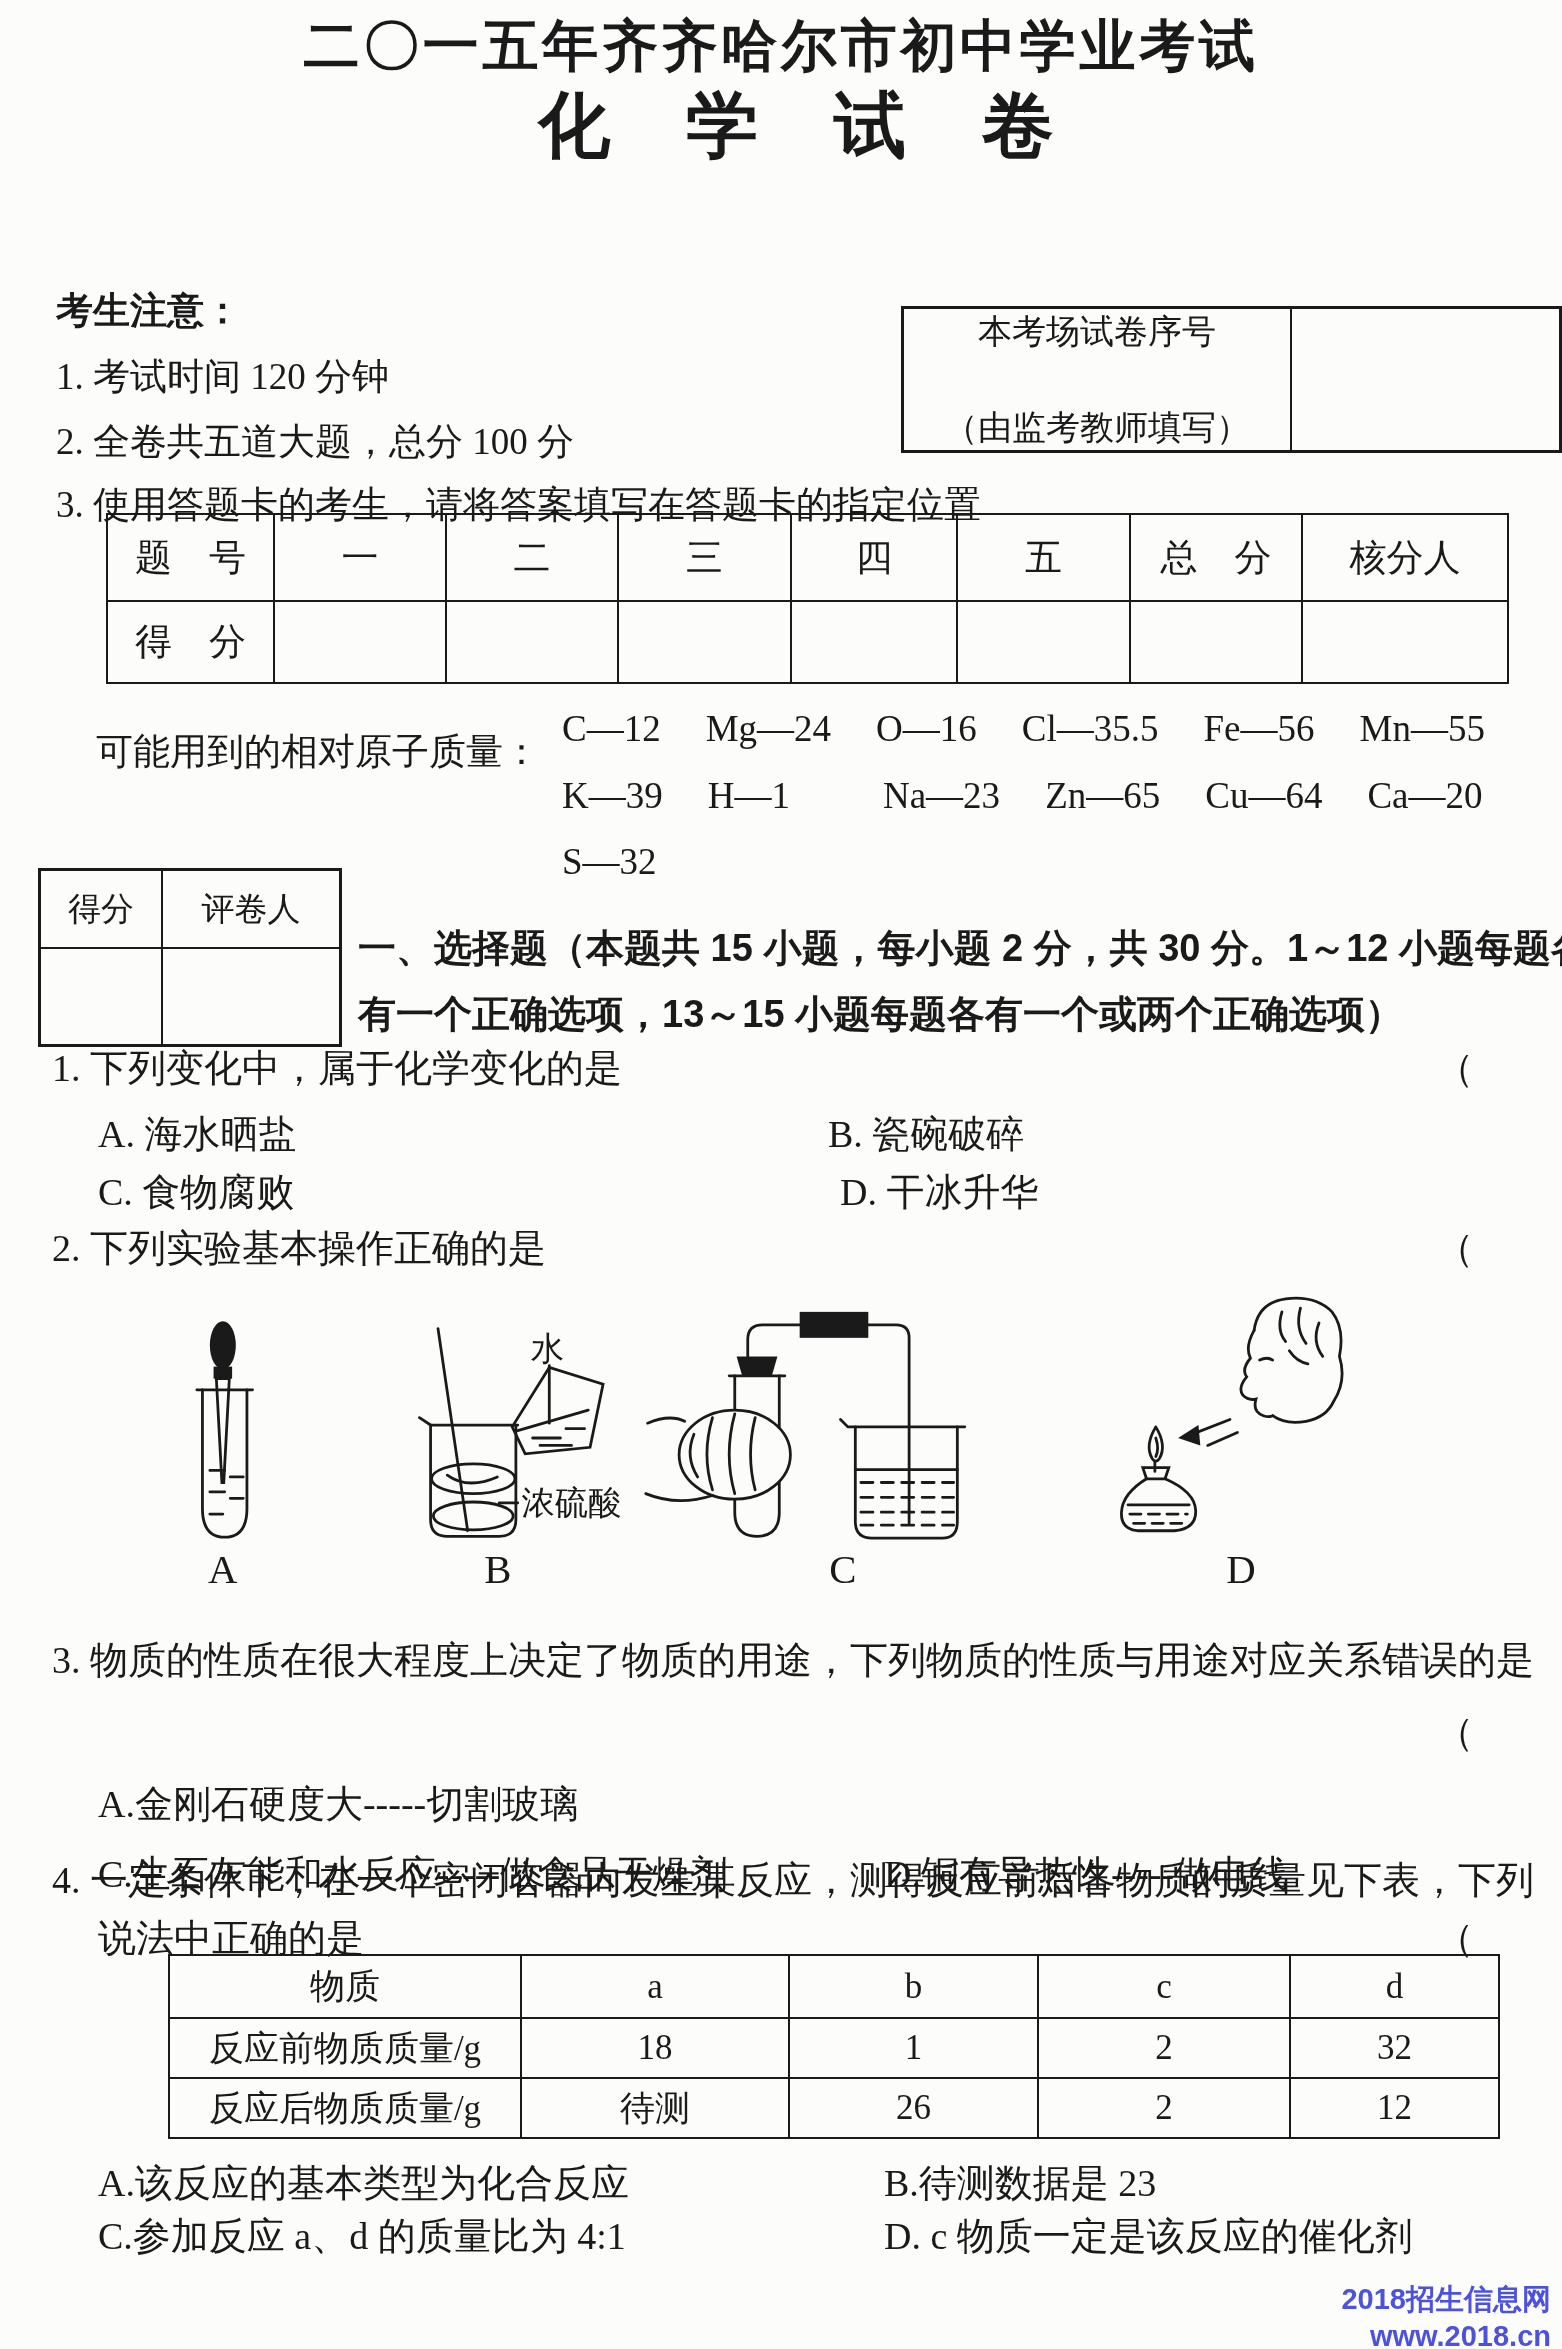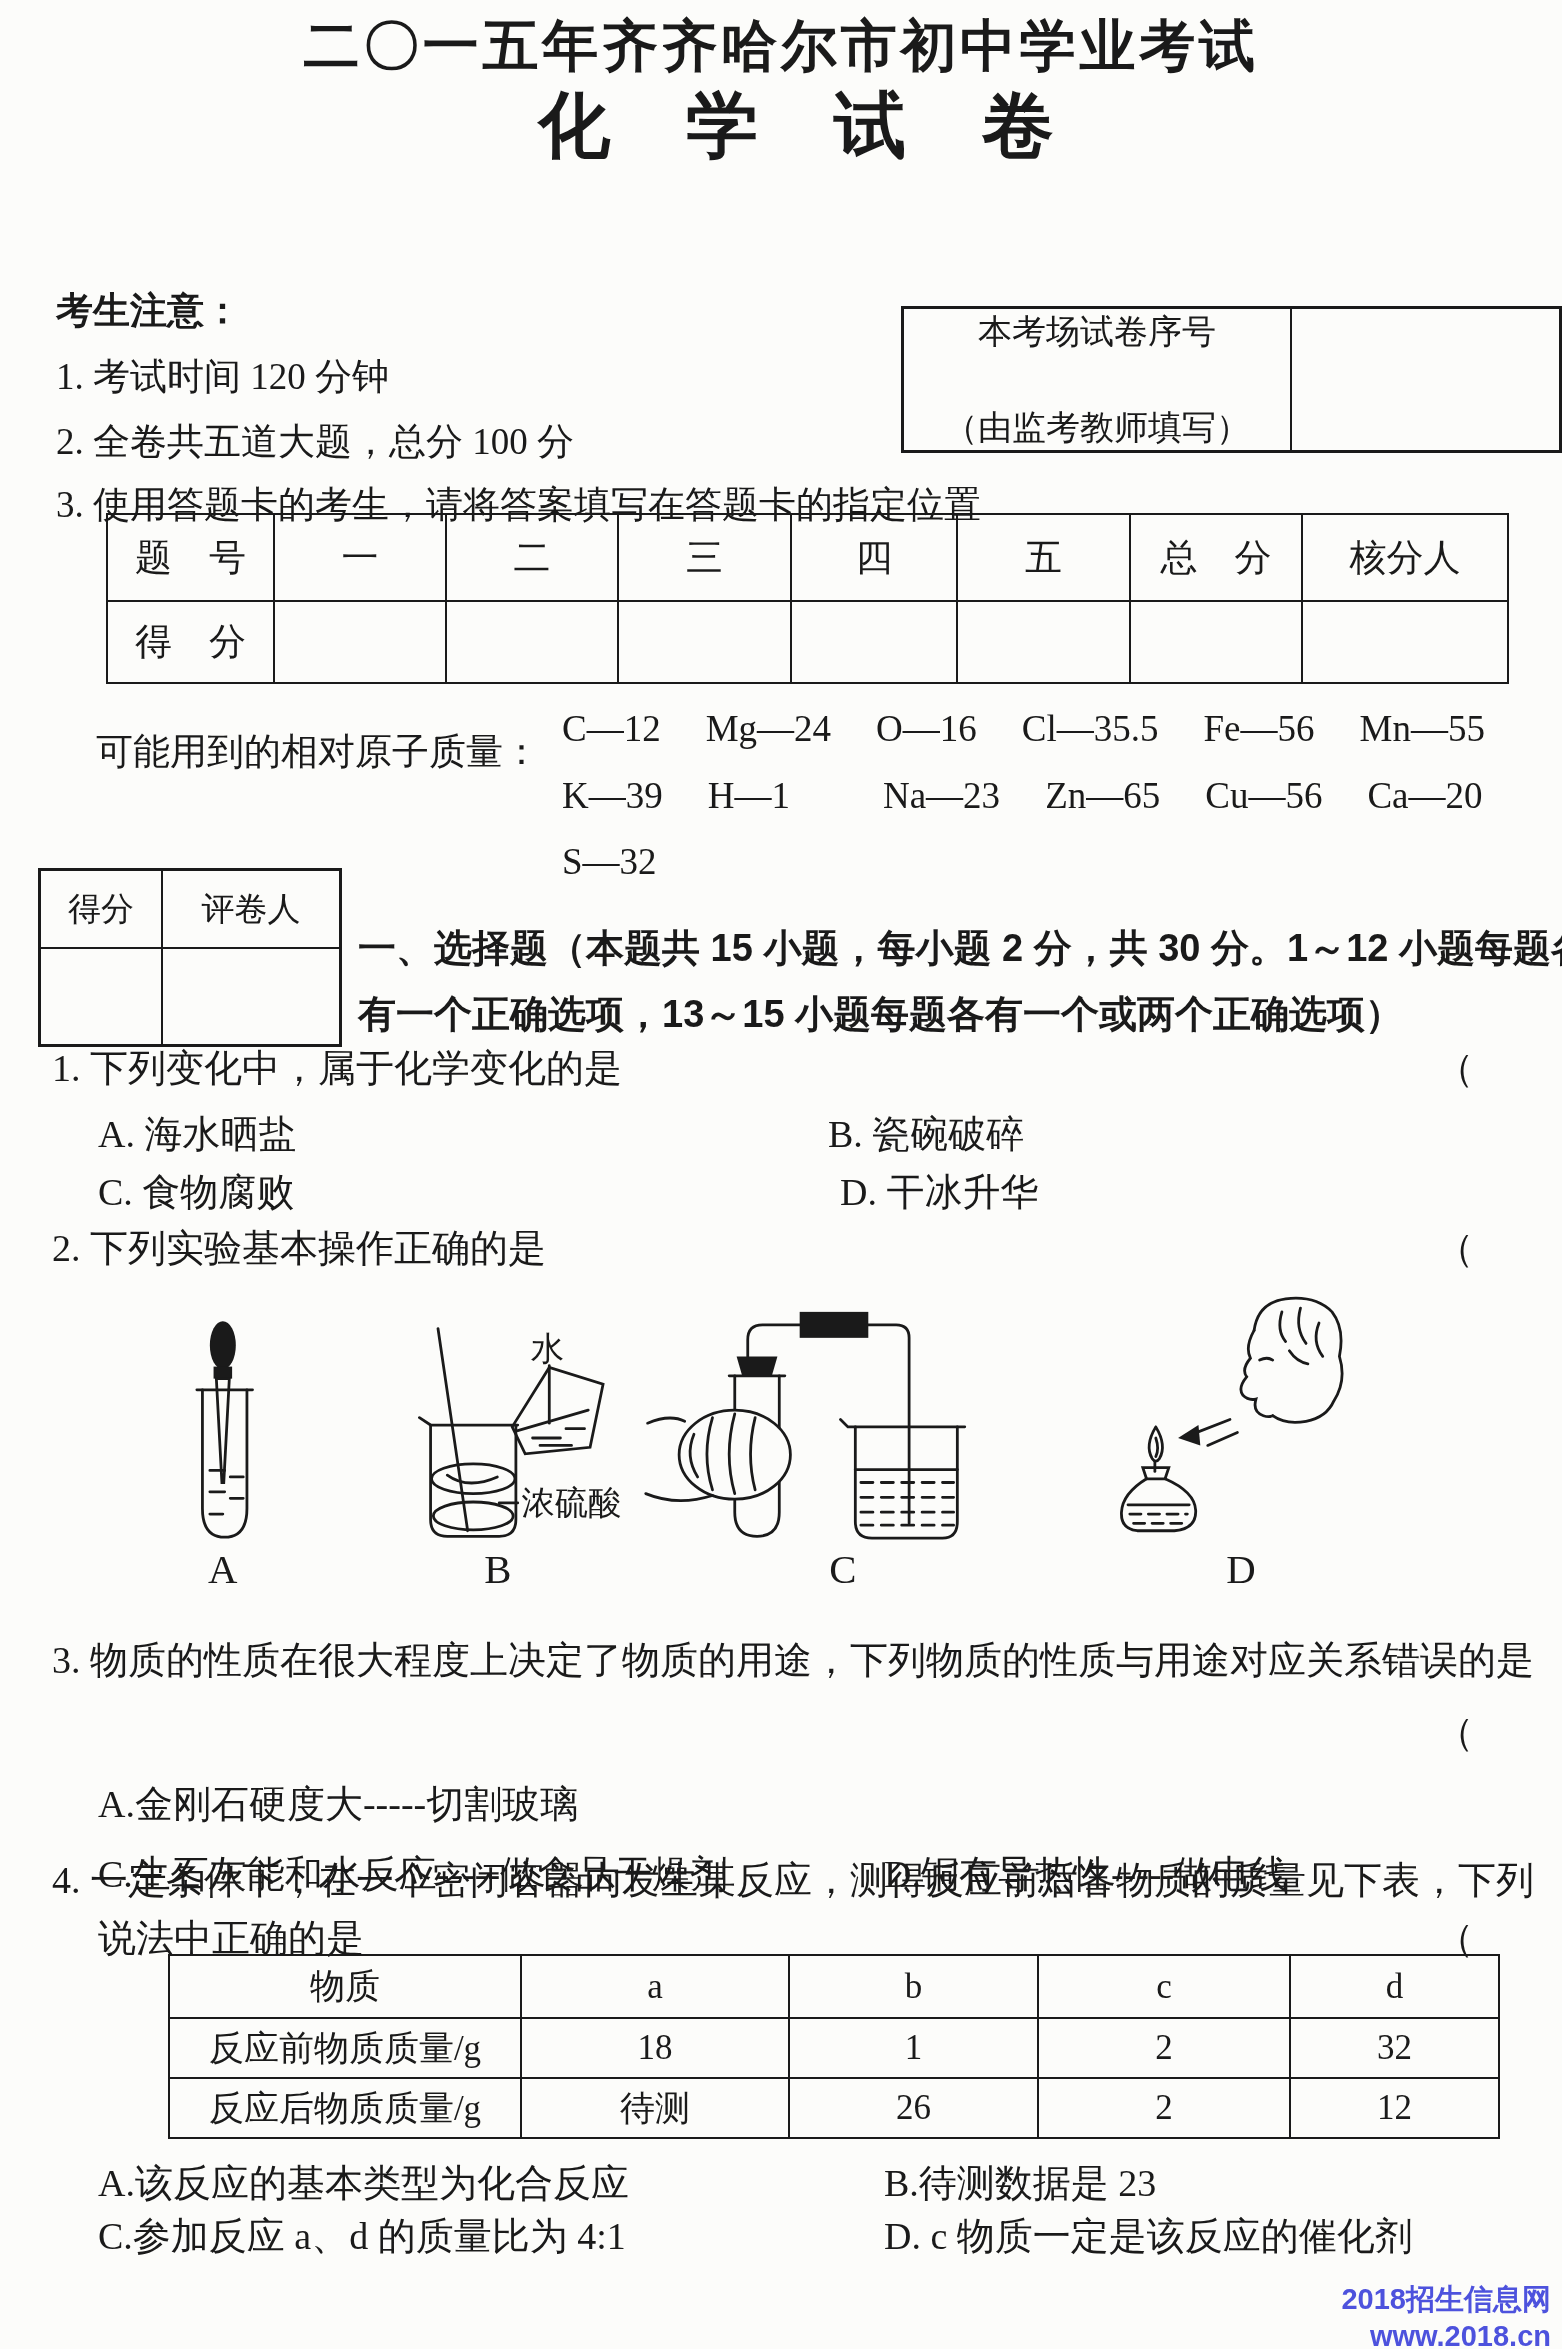--- a/index.html
+++ b/index.html
@@ -114,21 +114,21 @@
     <span>O—16</span>
     <span>Cl—35.5</span>
     <span>Fe—56</span>
     <span>Mn—55</span>
   </div>
   <div class="abs am-line am2" style="left:562px;top:774px;">
     <span>K—39</span>
     <span>H—1</span>
     <span>Na—23</span>
     <span>Zn—65</span>
-    <span>Cu—56</span>
+    <span>Cu—64</span>
     <span>Ca—20</span>
   </div>
   <div class="abs am-line" style="left:562px;top:840px;">
     <span>S—32</span>
   </div>
 
   <div class="abs grade-box">
     <div>得分</div>
     <div>评卷人</div>
     <div></div>

